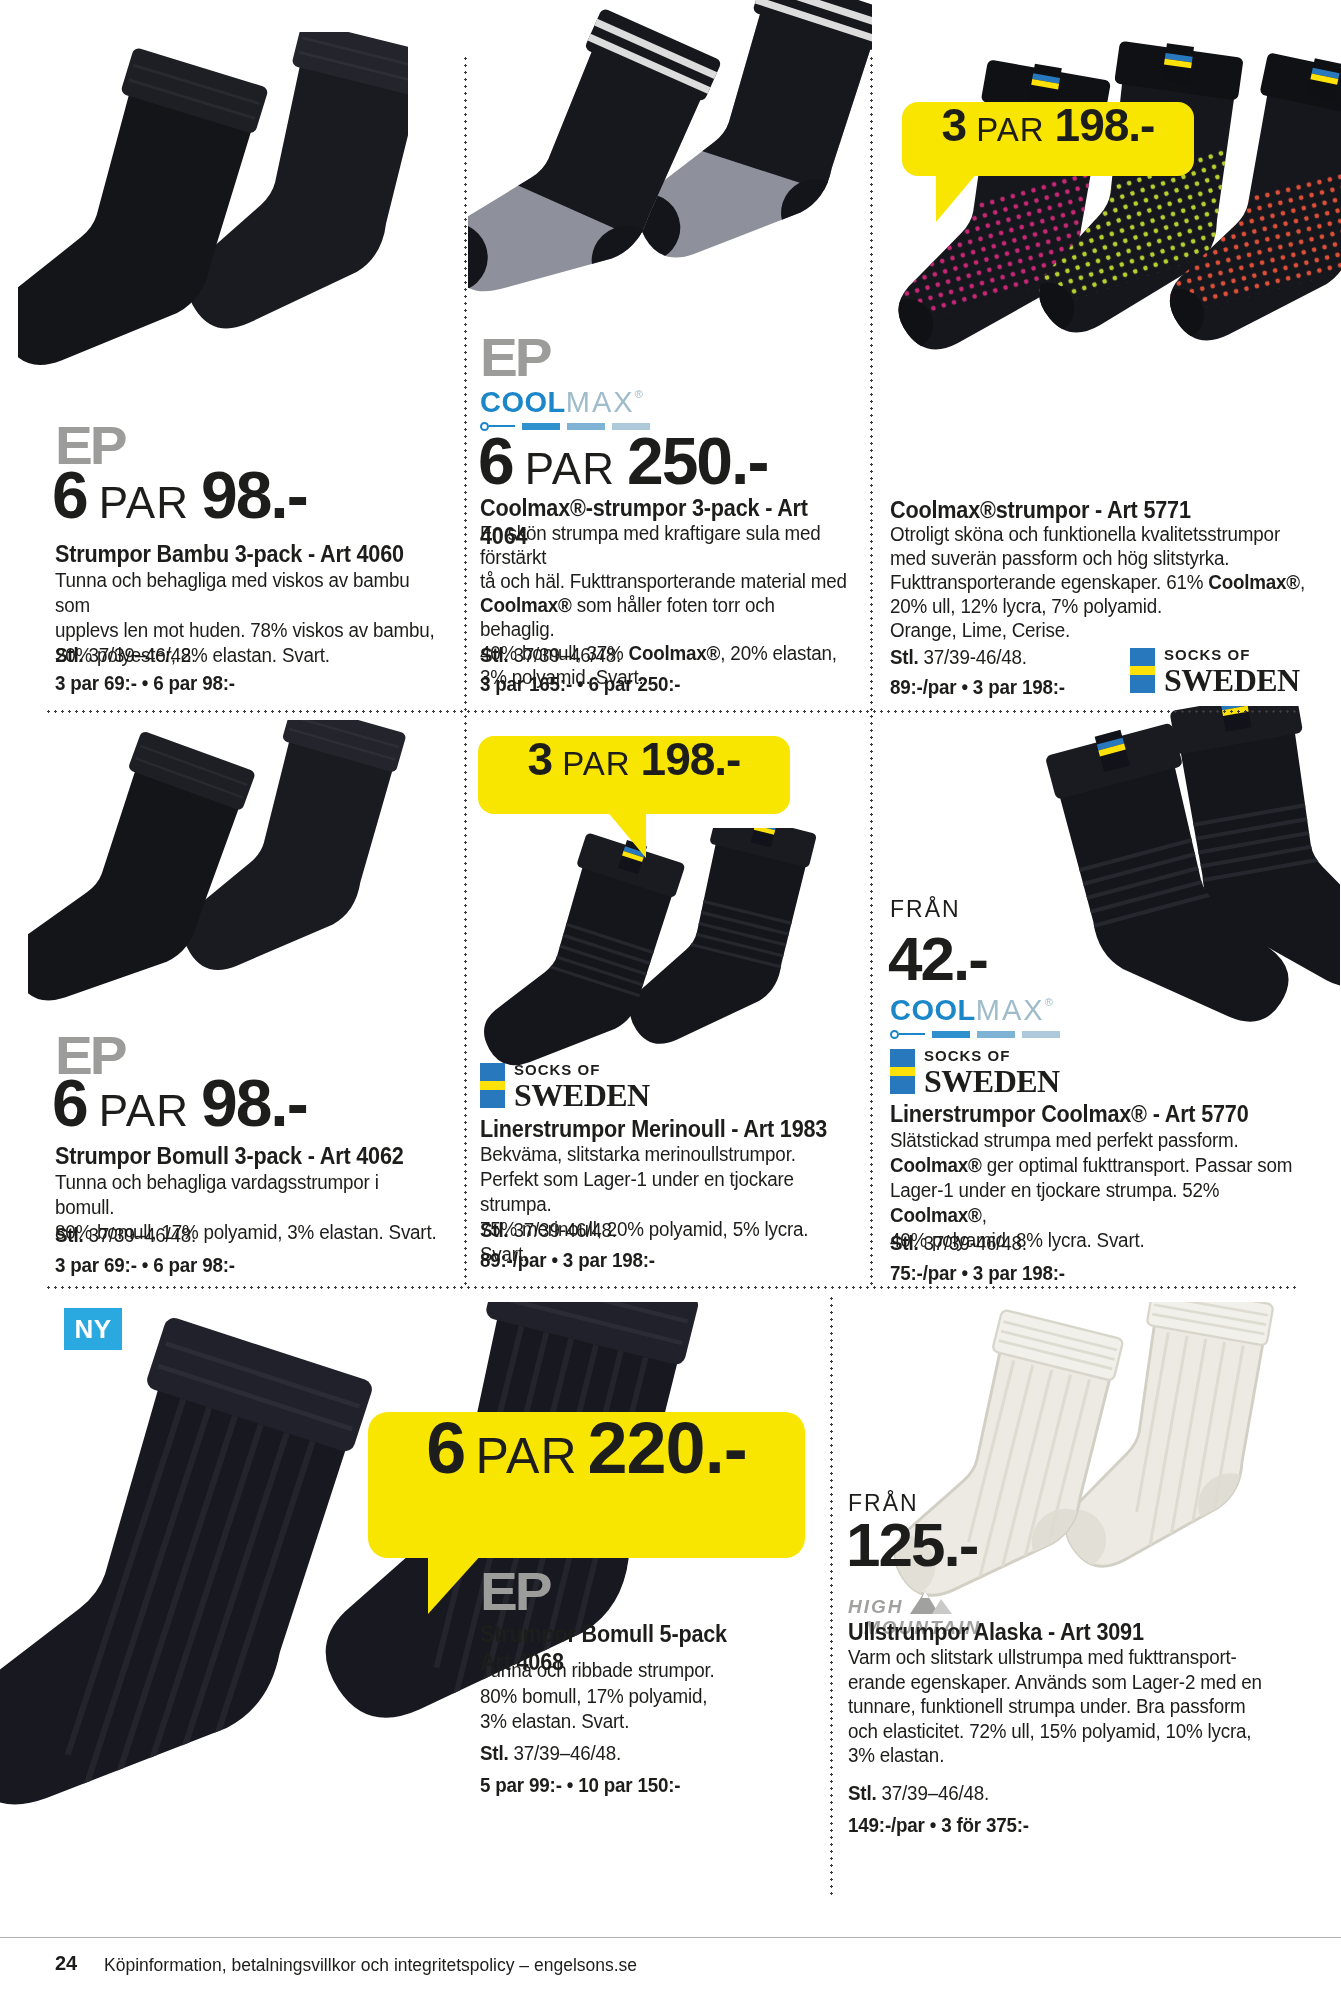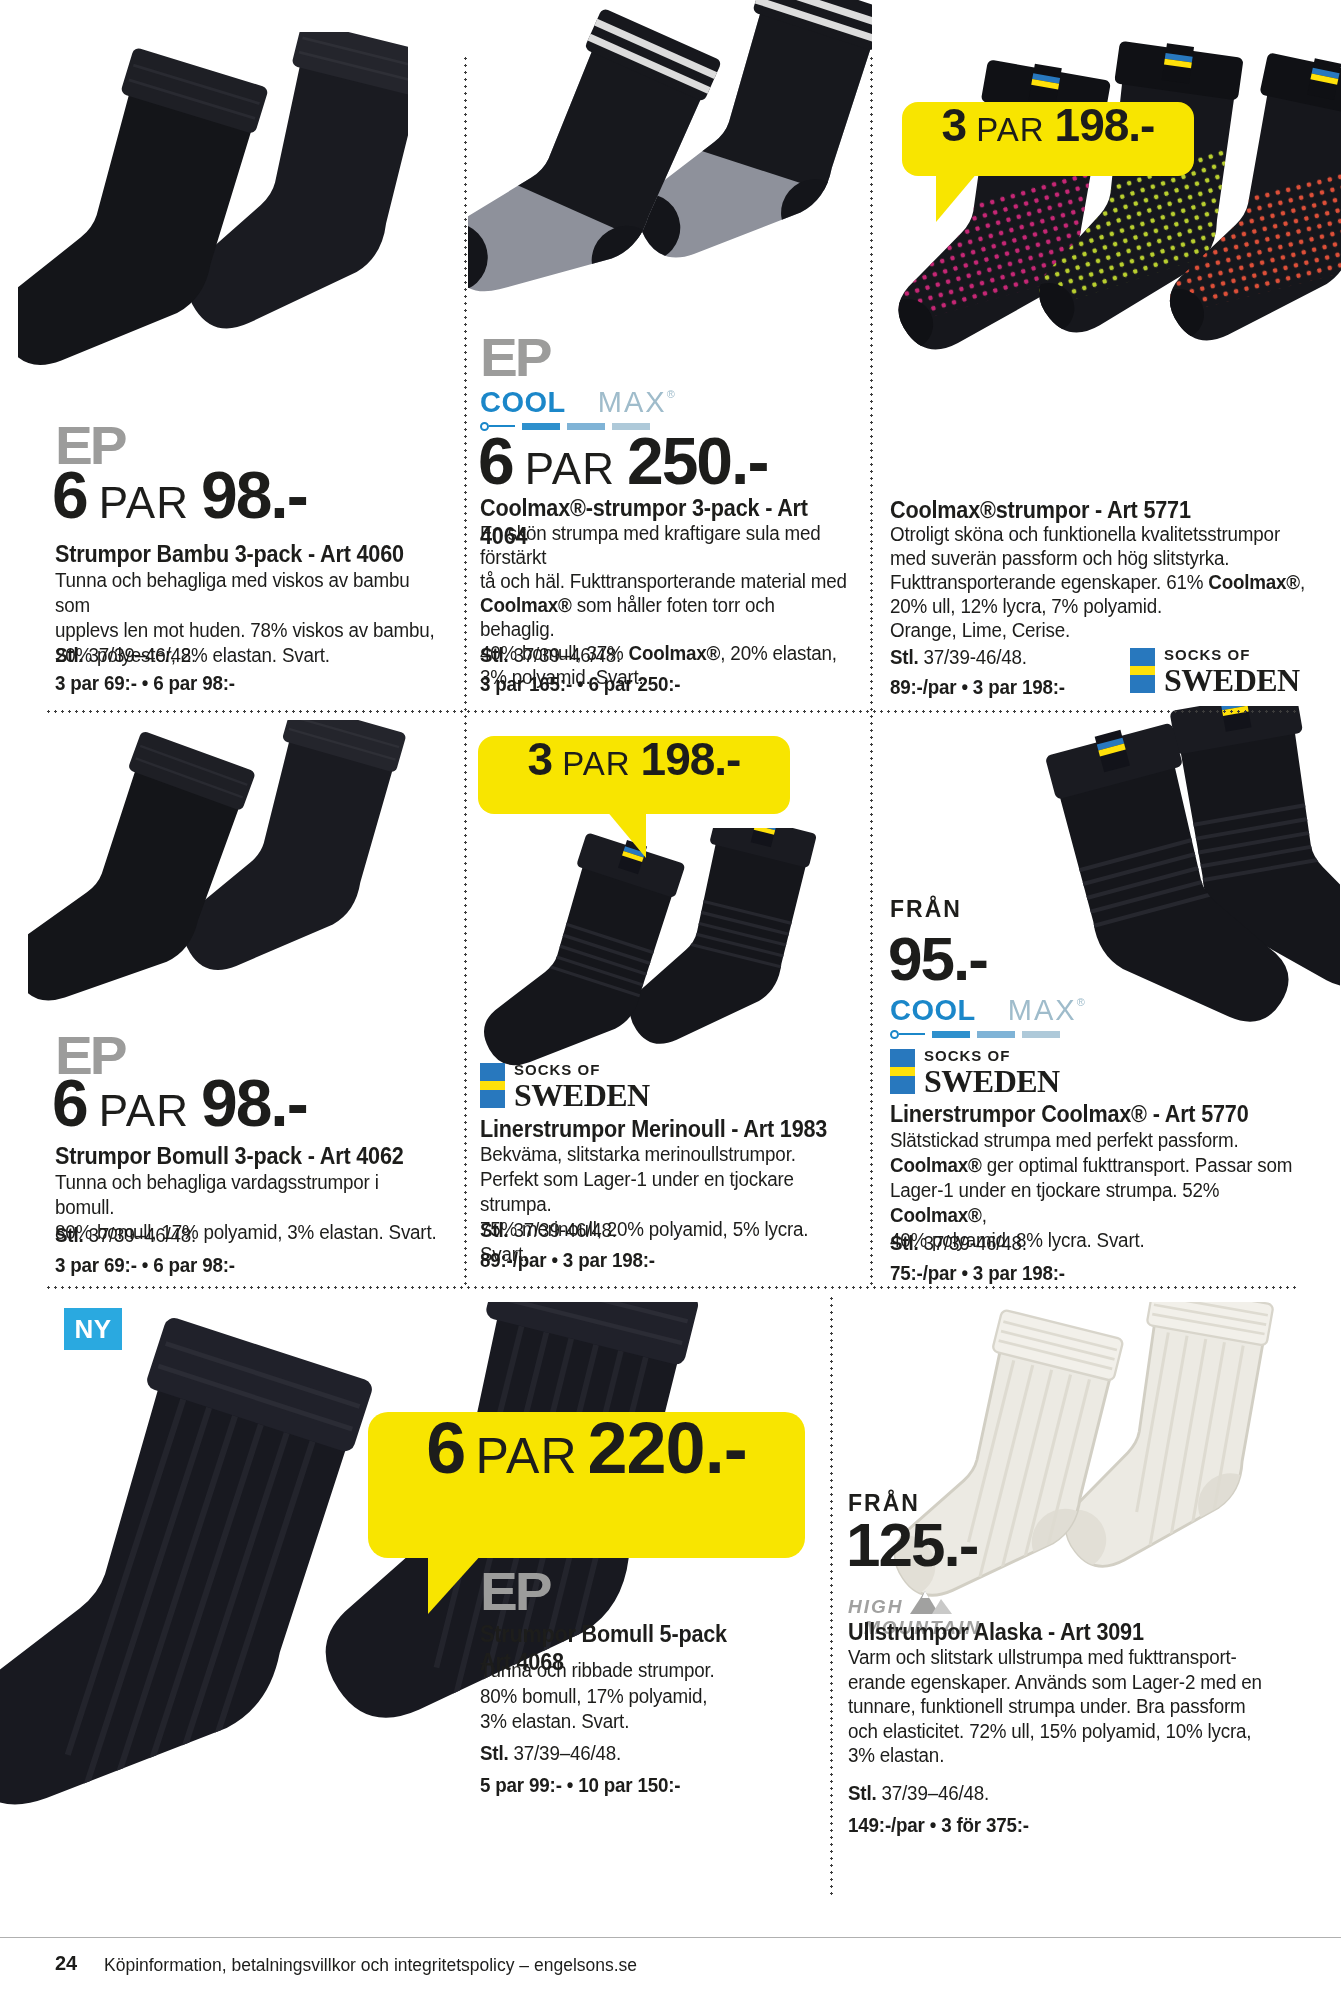--- a/index.html
+++ b/index.html
@@ -34,26 +34,26 @@
   .ptitle { font-size:23px; font-weight:700; white-space:pre-line; letter-spacing:-0.2px;
             transform:scaleX(.94); transform-origin:0 0; line-height:28px; }
   .pdesc  { font-size:20px; line-height:25px; white-space:pre-line; letter-spacing:-0.2px;
             transform:scaleX(.94); transform-origin:0 0; }
   .pdesc b { font-weight:700; }
   .stl { font-size:20px; letter-spacing:-0.2px; transform:scaleX(.94); transform-origin:0 0; }
   .stl b { font-weight:700; }
   .priceline { font-size:20px; font-weight:700; letter-spacing:-0.2px;
                transform:scaleX(.94); transform-origin:0 0; white-space:nowrap; }
 
-  .fran { font-size:23px; font-weight:700; letter-spacing:2px; line-height:1; }
+  .fran { font-size:23px; font-weight:400; letter-spacing:2px; line-height:1; }
   .fprice { font-size:62px; font-weight:800; letter-spacing:-2px; line-height:1; }
 
   .coolmax { line-height:1; }
   .coolmax .cool { font-size:29px; font-weight:800; color:#1b87c9; letter-spacing:0.5px; }
-  .coolmax .max  { font-size:29px; font-weight:400; color:#9fbccb; letter-spacing:2px;margin-left:32px; }
+  .coolmax .max  { font-size:29px; font-weight:400; color:#9fbccb; letter-spacing:2px; }
   .coolmax .reg  { font-size:11px; color:#9fbccb; vertical-align:14px; }
   .cmbar { display:flex; align-items:center; margin-top:4px; height:10px; }
   .cmbar .cdot { width:9px; height:9px; border:2.5px solid #1b87c9; border-radius:50%; }
   .cmbar .cline { width:26px; height:2.5px; background:#1b87c9; }
   .cmbar i { display:block; height:7px; margin-left:7px; }
   .cmbar .s1 { width:38px; background:#2e90cd; }
   .cmbar .s2 { width:38px; background:#7fb3d6; }
   .cmbar .s3 { width:38px; background:#aec9d9; }
 
   .sos { display:flex; gap:9px; align-items:center; line-height:1; }
@@ -332,21 +332,21 @@
     <p class="stl" style="left:14px;top:507px"><b>Stl.</b> <span>37/39-46/48.</span></p>
     <p class="priceline" style="left:14px;top:537px">89:-/par • 3 par 198:-</p>
   </article>
 
   <article class="cell" style="left:872px;top:712px;width:469px;height:578px">
     <svg class="photo" style="left:118px;top:-6px" width="350" height="408" viewBox="0 0 350 408">
       <use href="#sockLiner" transform="translate(140 -8) scale(2.0) rotate(-10 65 85) scale(-1 1) translate(-130 0)"></use>
       <use href="#sockLiner" transform="translate(28 28) scale(2.05) rotate(-15 65 85) scale(-1 1) translate(-130 0)"></use>
     </svg>
     <div class="fran" style="left:18px;top:186px">FRÅN</div>
-    <div class="fprice" style="left:16px;top:216px">95.-</div>
+    <div class="fprice" style="left:16px;top:216px">42.-</div>
     <div class="coolmax" style="left:18px;top:284px">
       <span class="cool">COOL</span><span class="max">MAX</span><span class="reg">®</span>
       <div class="cmbar">
           <span class="cdot"></span>
           <span class="cline"></span>
           <i class="s1"></i>
           <i class="s2"></i>
           <i class="s3"></i>
         </div>
     </div>

